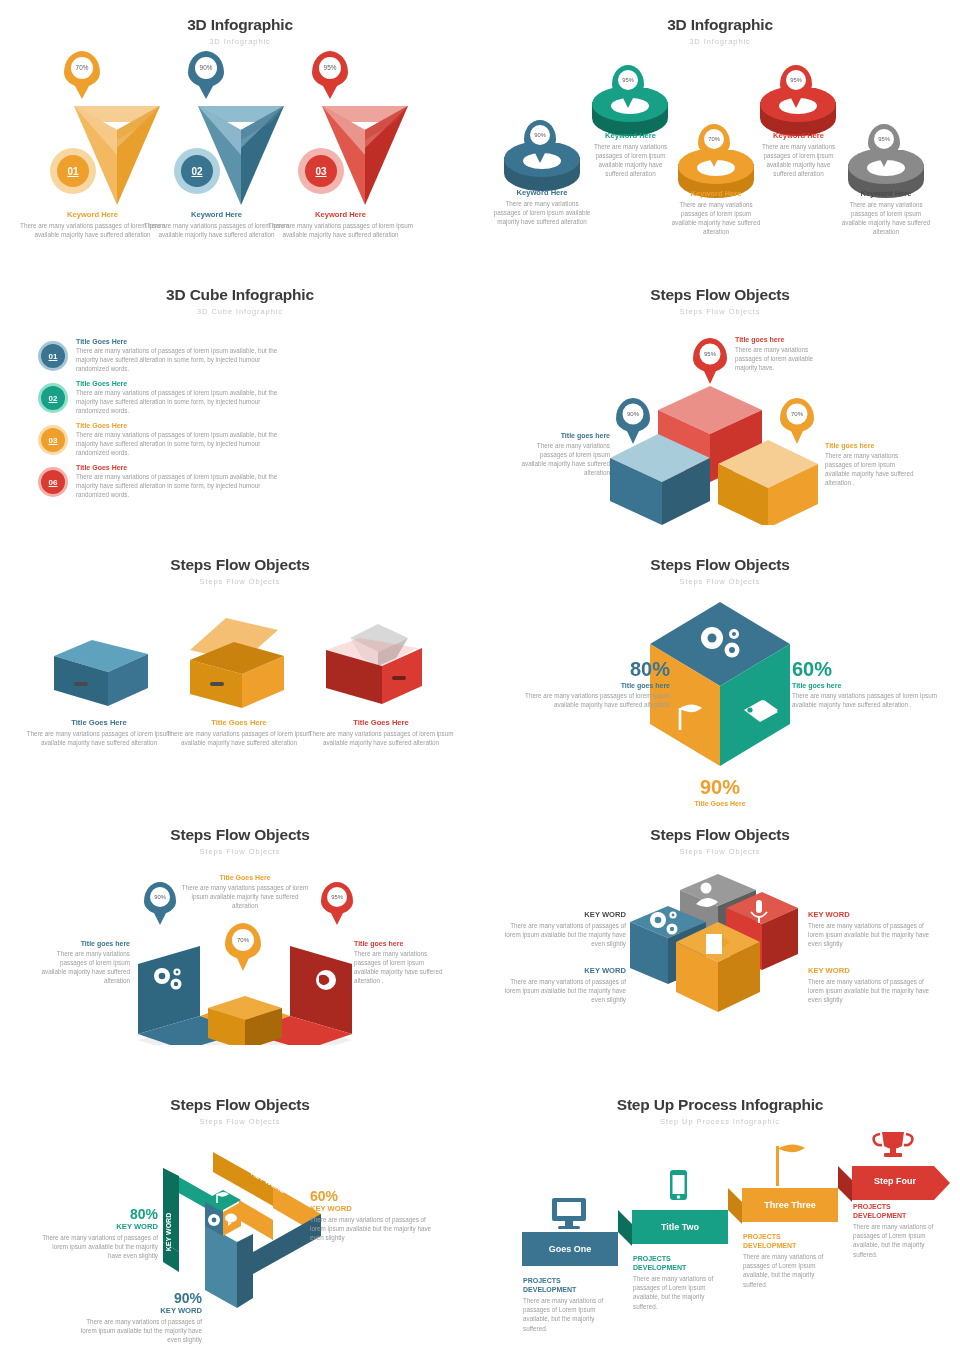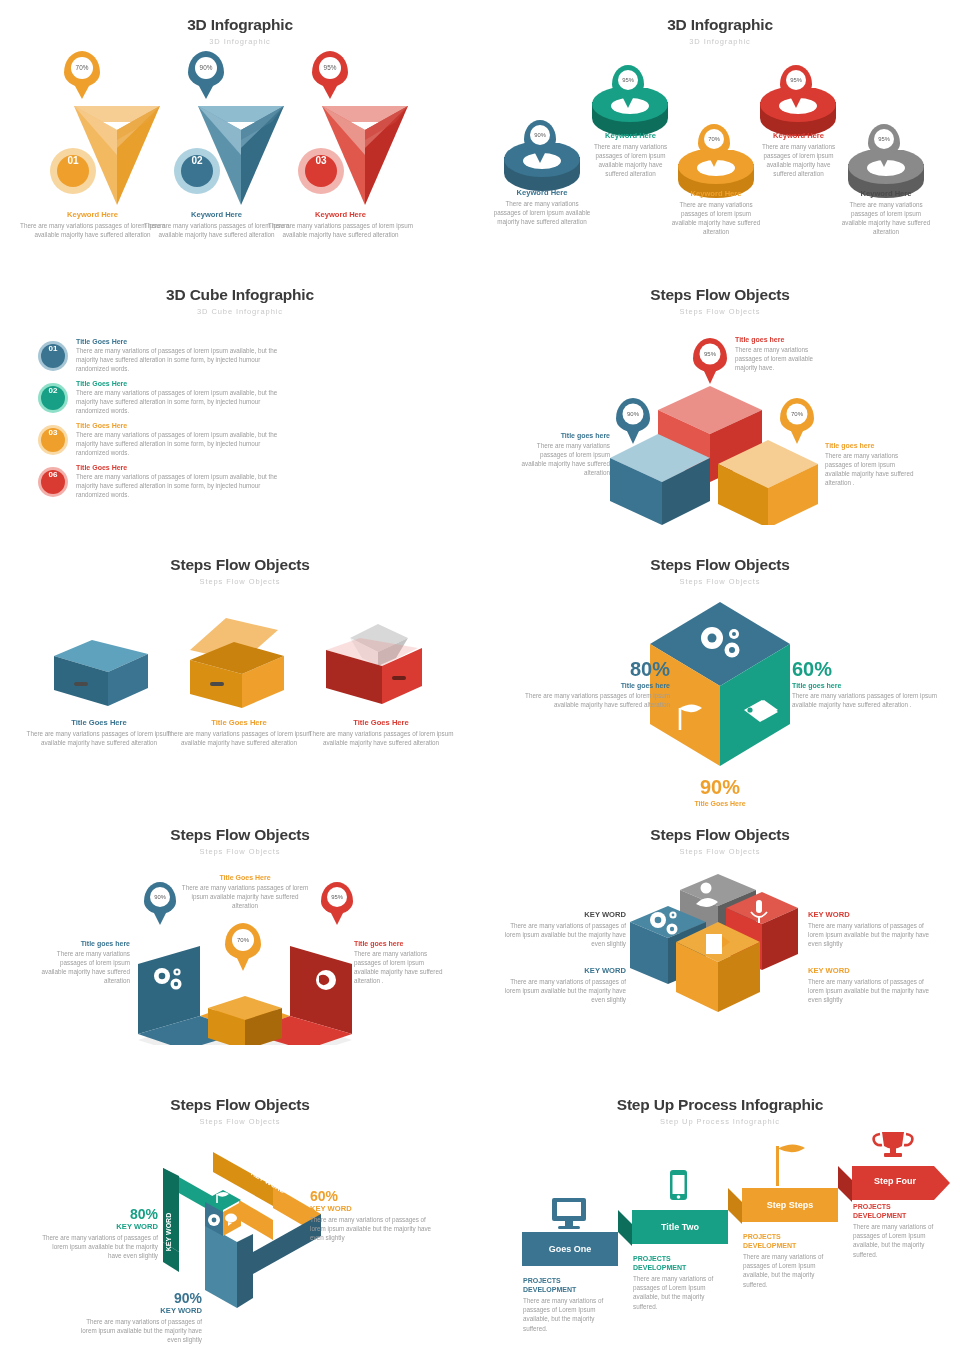--- a/index.html
+++ b/index.html
@@ -52,22 +52,22 @@
   }
   .pin .pin-hole {
     position: absolute; left: 50%; top: 46%;
     transform: translate(-50%,-50%);
     background: #fff; border-radius: 50%;
     display: flex; align-items: center; justify-content: center;
     font-size: 6.4px; color: #5c5c5c; font-weight: normal;
   }
   .numcircle {
     position:absolute; border-radius:50%;
-    display:flex; justify-content:center;
-    color:#fff; font-weight:bold; font-size:10px;
+    display:flex; align-items:center; justify-content:center;
+    color:#fff; font-weight:bold; font-size:10px;text-decoration:underline;
   }
   .numring { position:absolute; border-radius:50%; }
 
   
   .svgbox { position: absolute; }
 
   
   .steplbl {
     position:absolute; color:#fff; font-weight:bold; font-size:9px;
     display:flex; align-items:center; justify-content:center;
@@ -693,21 +693,21 @@
       </g>
     </svg>
 
     <div class="steplbl" style="left:42px;top:152px;width:96px;height:34px;">
       <span>Goes One</span>
     </div>
     <div class="steplbl" style="left:152px;top:130px;width:96px;height:34px;">
       <span>Title Two</span>
     </div>
     <div class="steplbl" style="left:262px;top:108px;width:96px;height:34px;">
-      <span>Step Steps</span>
+      <span>Three Three</span>
     </div>
     <div class="steplbl" style="left:372px;top:86px;width:86px;height:30px;">
       <span>Step Four</span>
     </div>
 
     <div style="position:absolute;left:43px;top:196px;width:86px;">
       <div class="devhead" style="color:#3a7490;">PROJECTS DEVELOPMENT</div>
       <div class="body-txt" style="margin-top:2px;">There are many variations of passages of Lorem Ipsum available, but the majority suffered.</div>
     </div>
     <div style="position:absolute;left:153px;top:174px;width:86px;">

